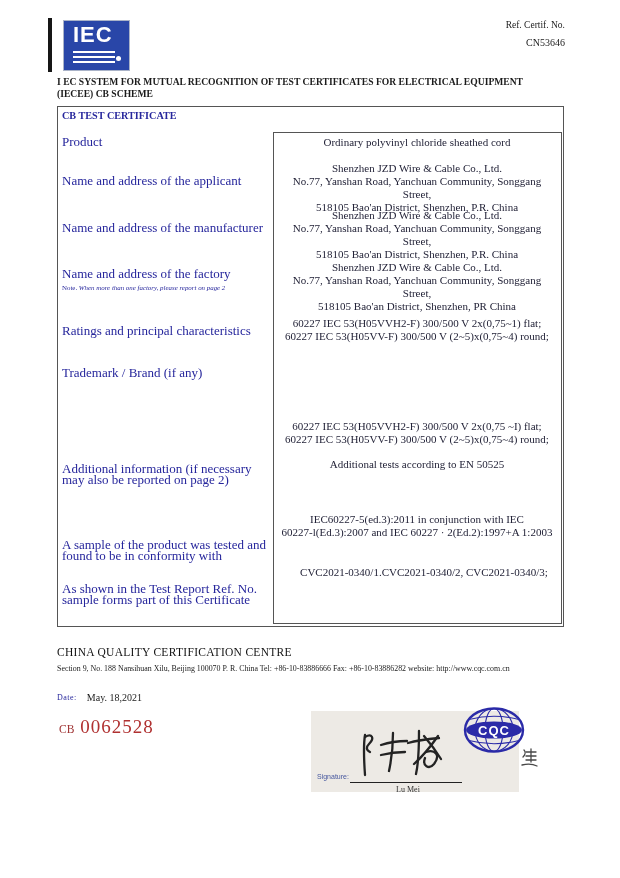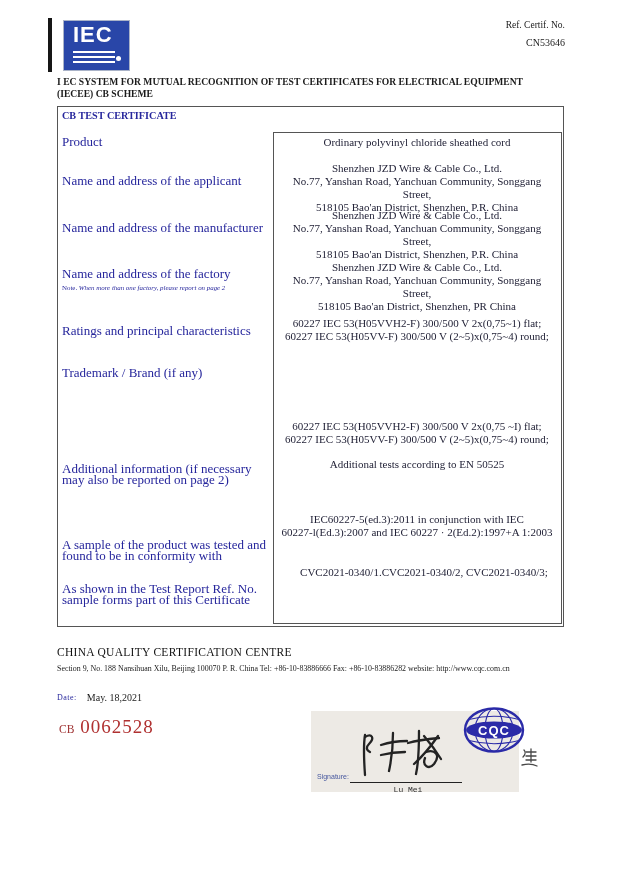--- a/index.html
+++ b/index.html
@@ -48,21 +48,21 @@
 
   
   .scan-area{position:absolute;left:311px;top:711px;width:208px;height:81px;background:#edeae5;}
   .cqc-logo{position:absolute;left:463px;top:706px;}
   .jian-char{position:absolute;left:520px;top:747px;}
   .sig-script{position:absolute;left:353px;top:725px;}
   .sig-label{position:absolute;left:317px;top:773px;font-family:"Liberation Sans",sans-serif;
              font-size:7px;color:#46579e;}
   .sig-line{position:absolute;left:350px;top:782px;width:112px;border-top:1.5px solid #222;}
   .sig-name{position:absolute;left:378px;top:785px;width:60px;text-align:center;
-            font-family:Liberation Mono, monospace;font-size:8px;color:#2f2f2f;}
+            font-family:Liberation Serif, serif;font-size:8px;color:#2f2f2f;}
 </style>
 </head>
 <body>
 
 <div class="page">
 
   <div class="iec-bar"></div>
   <div class="iec-square">
     <div class="iec-text">IEC</div>
     <div class="iec-lines">

